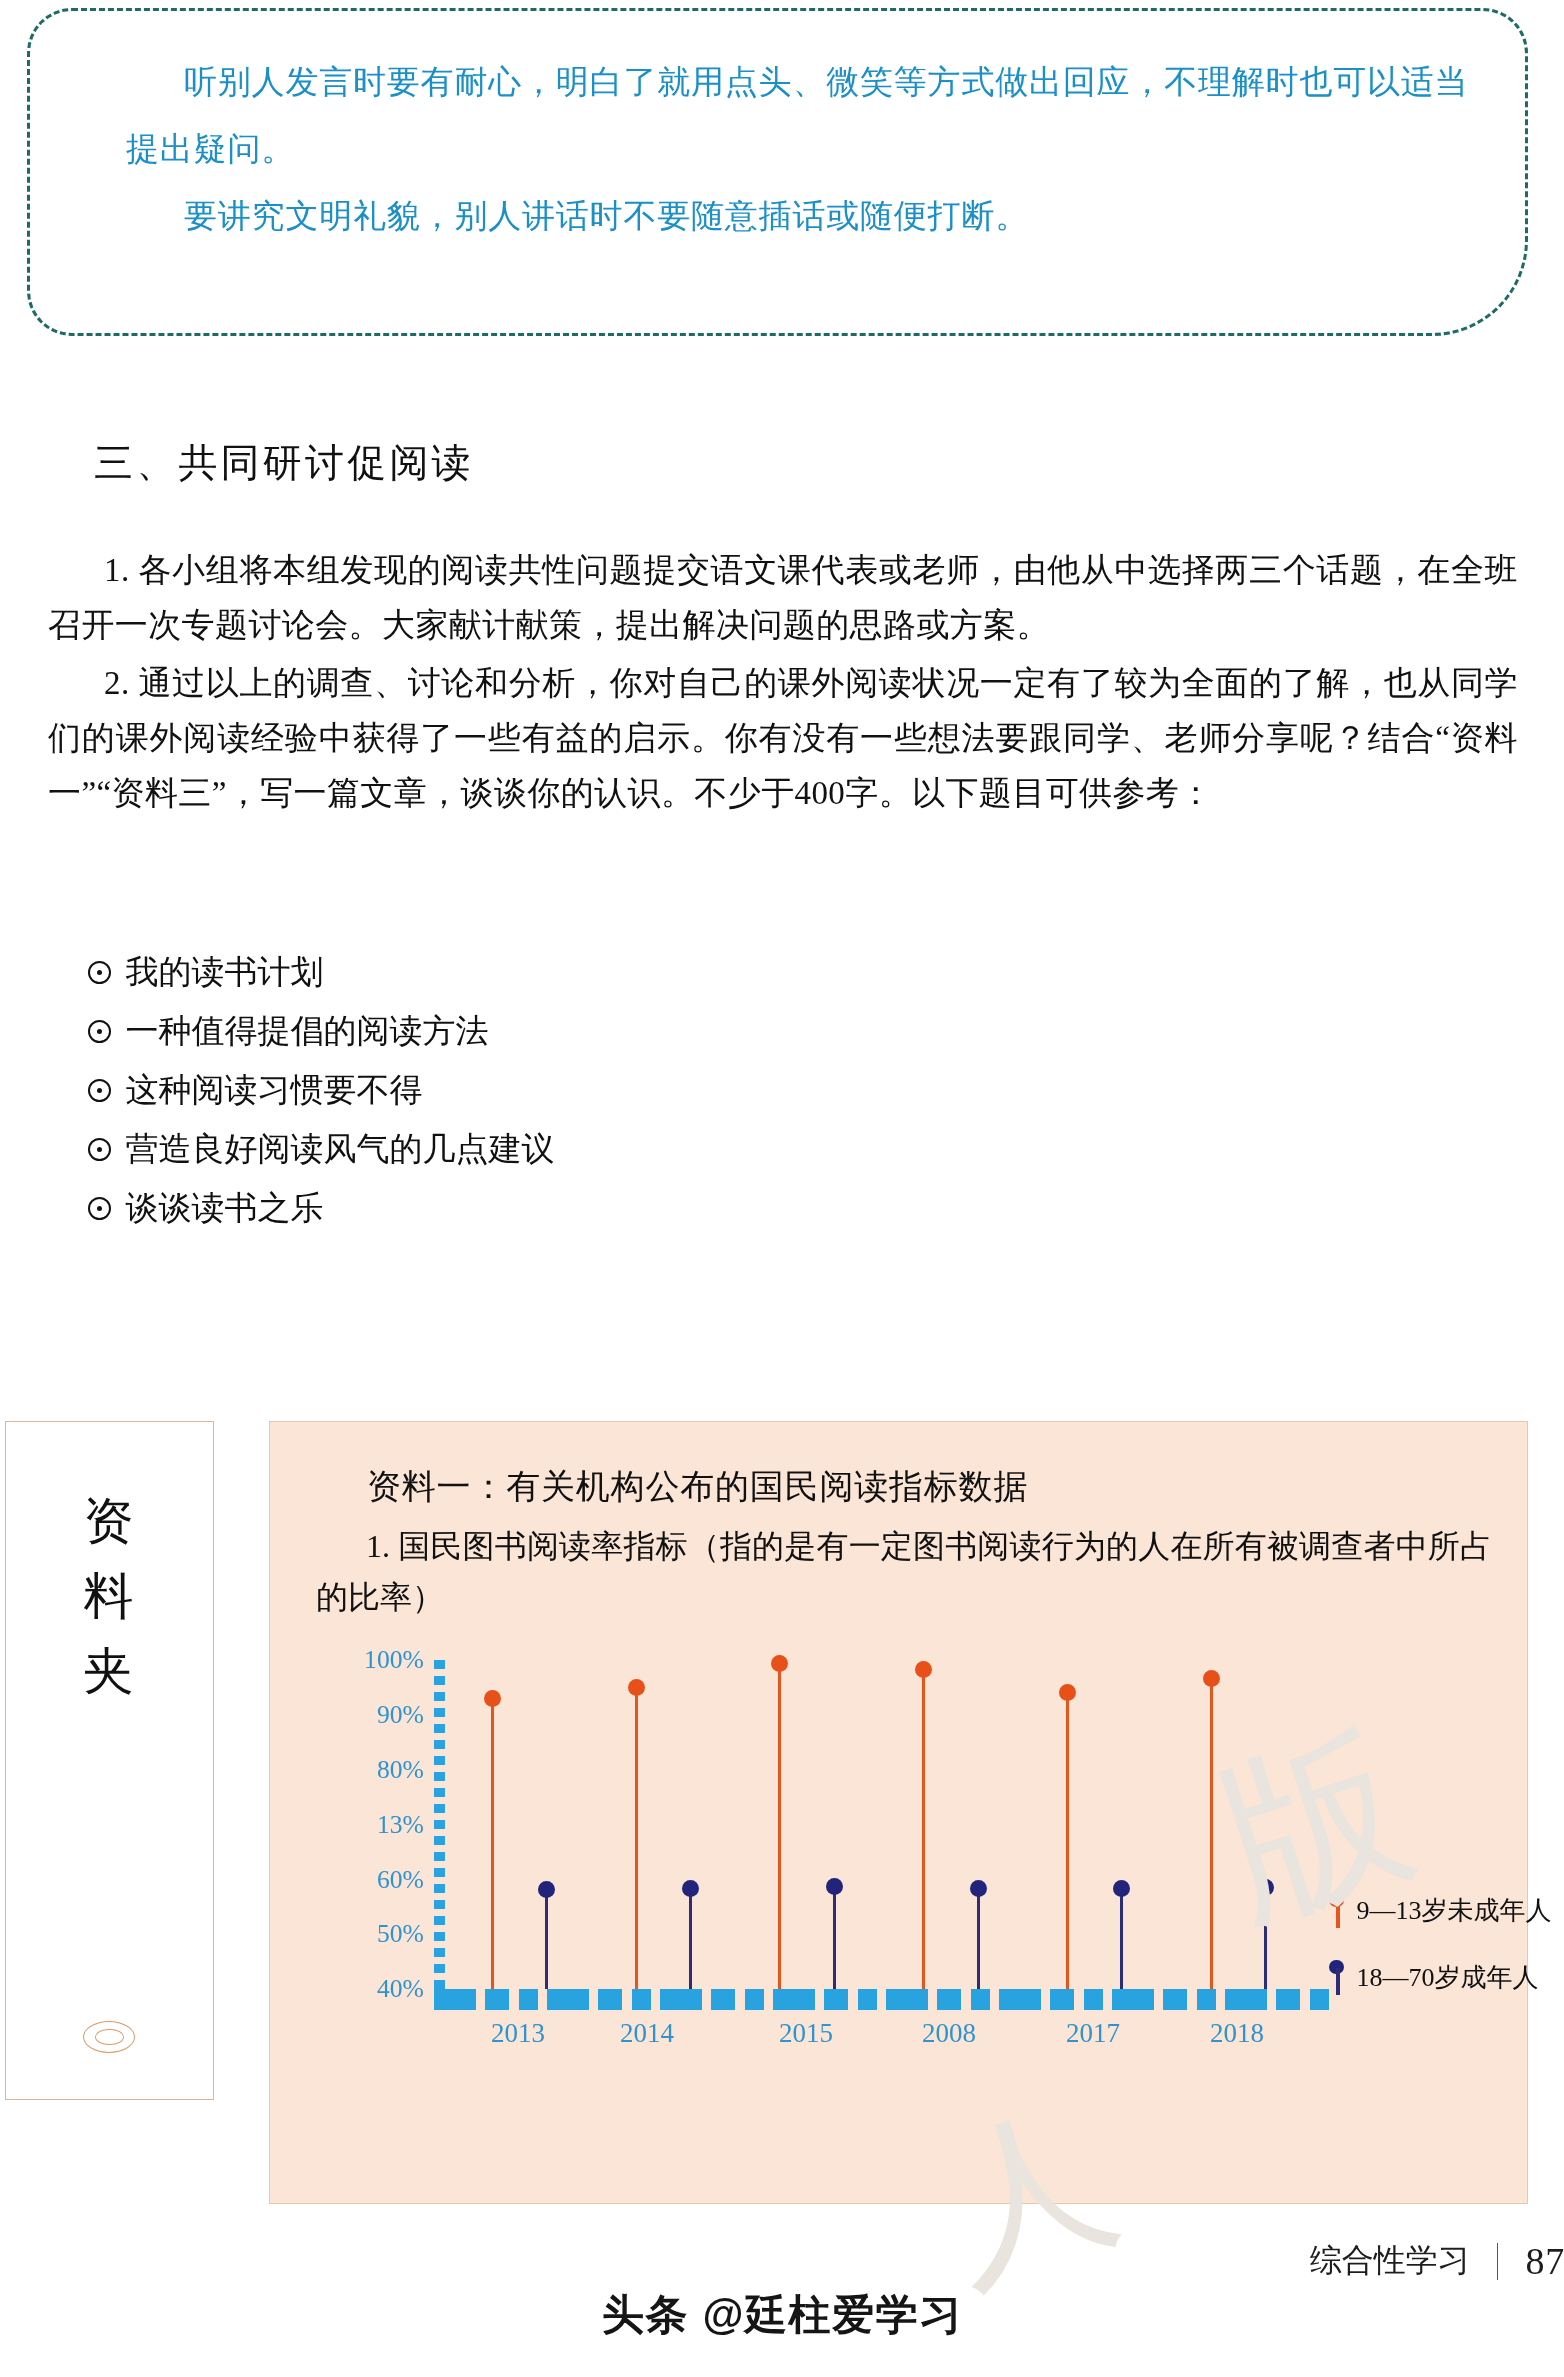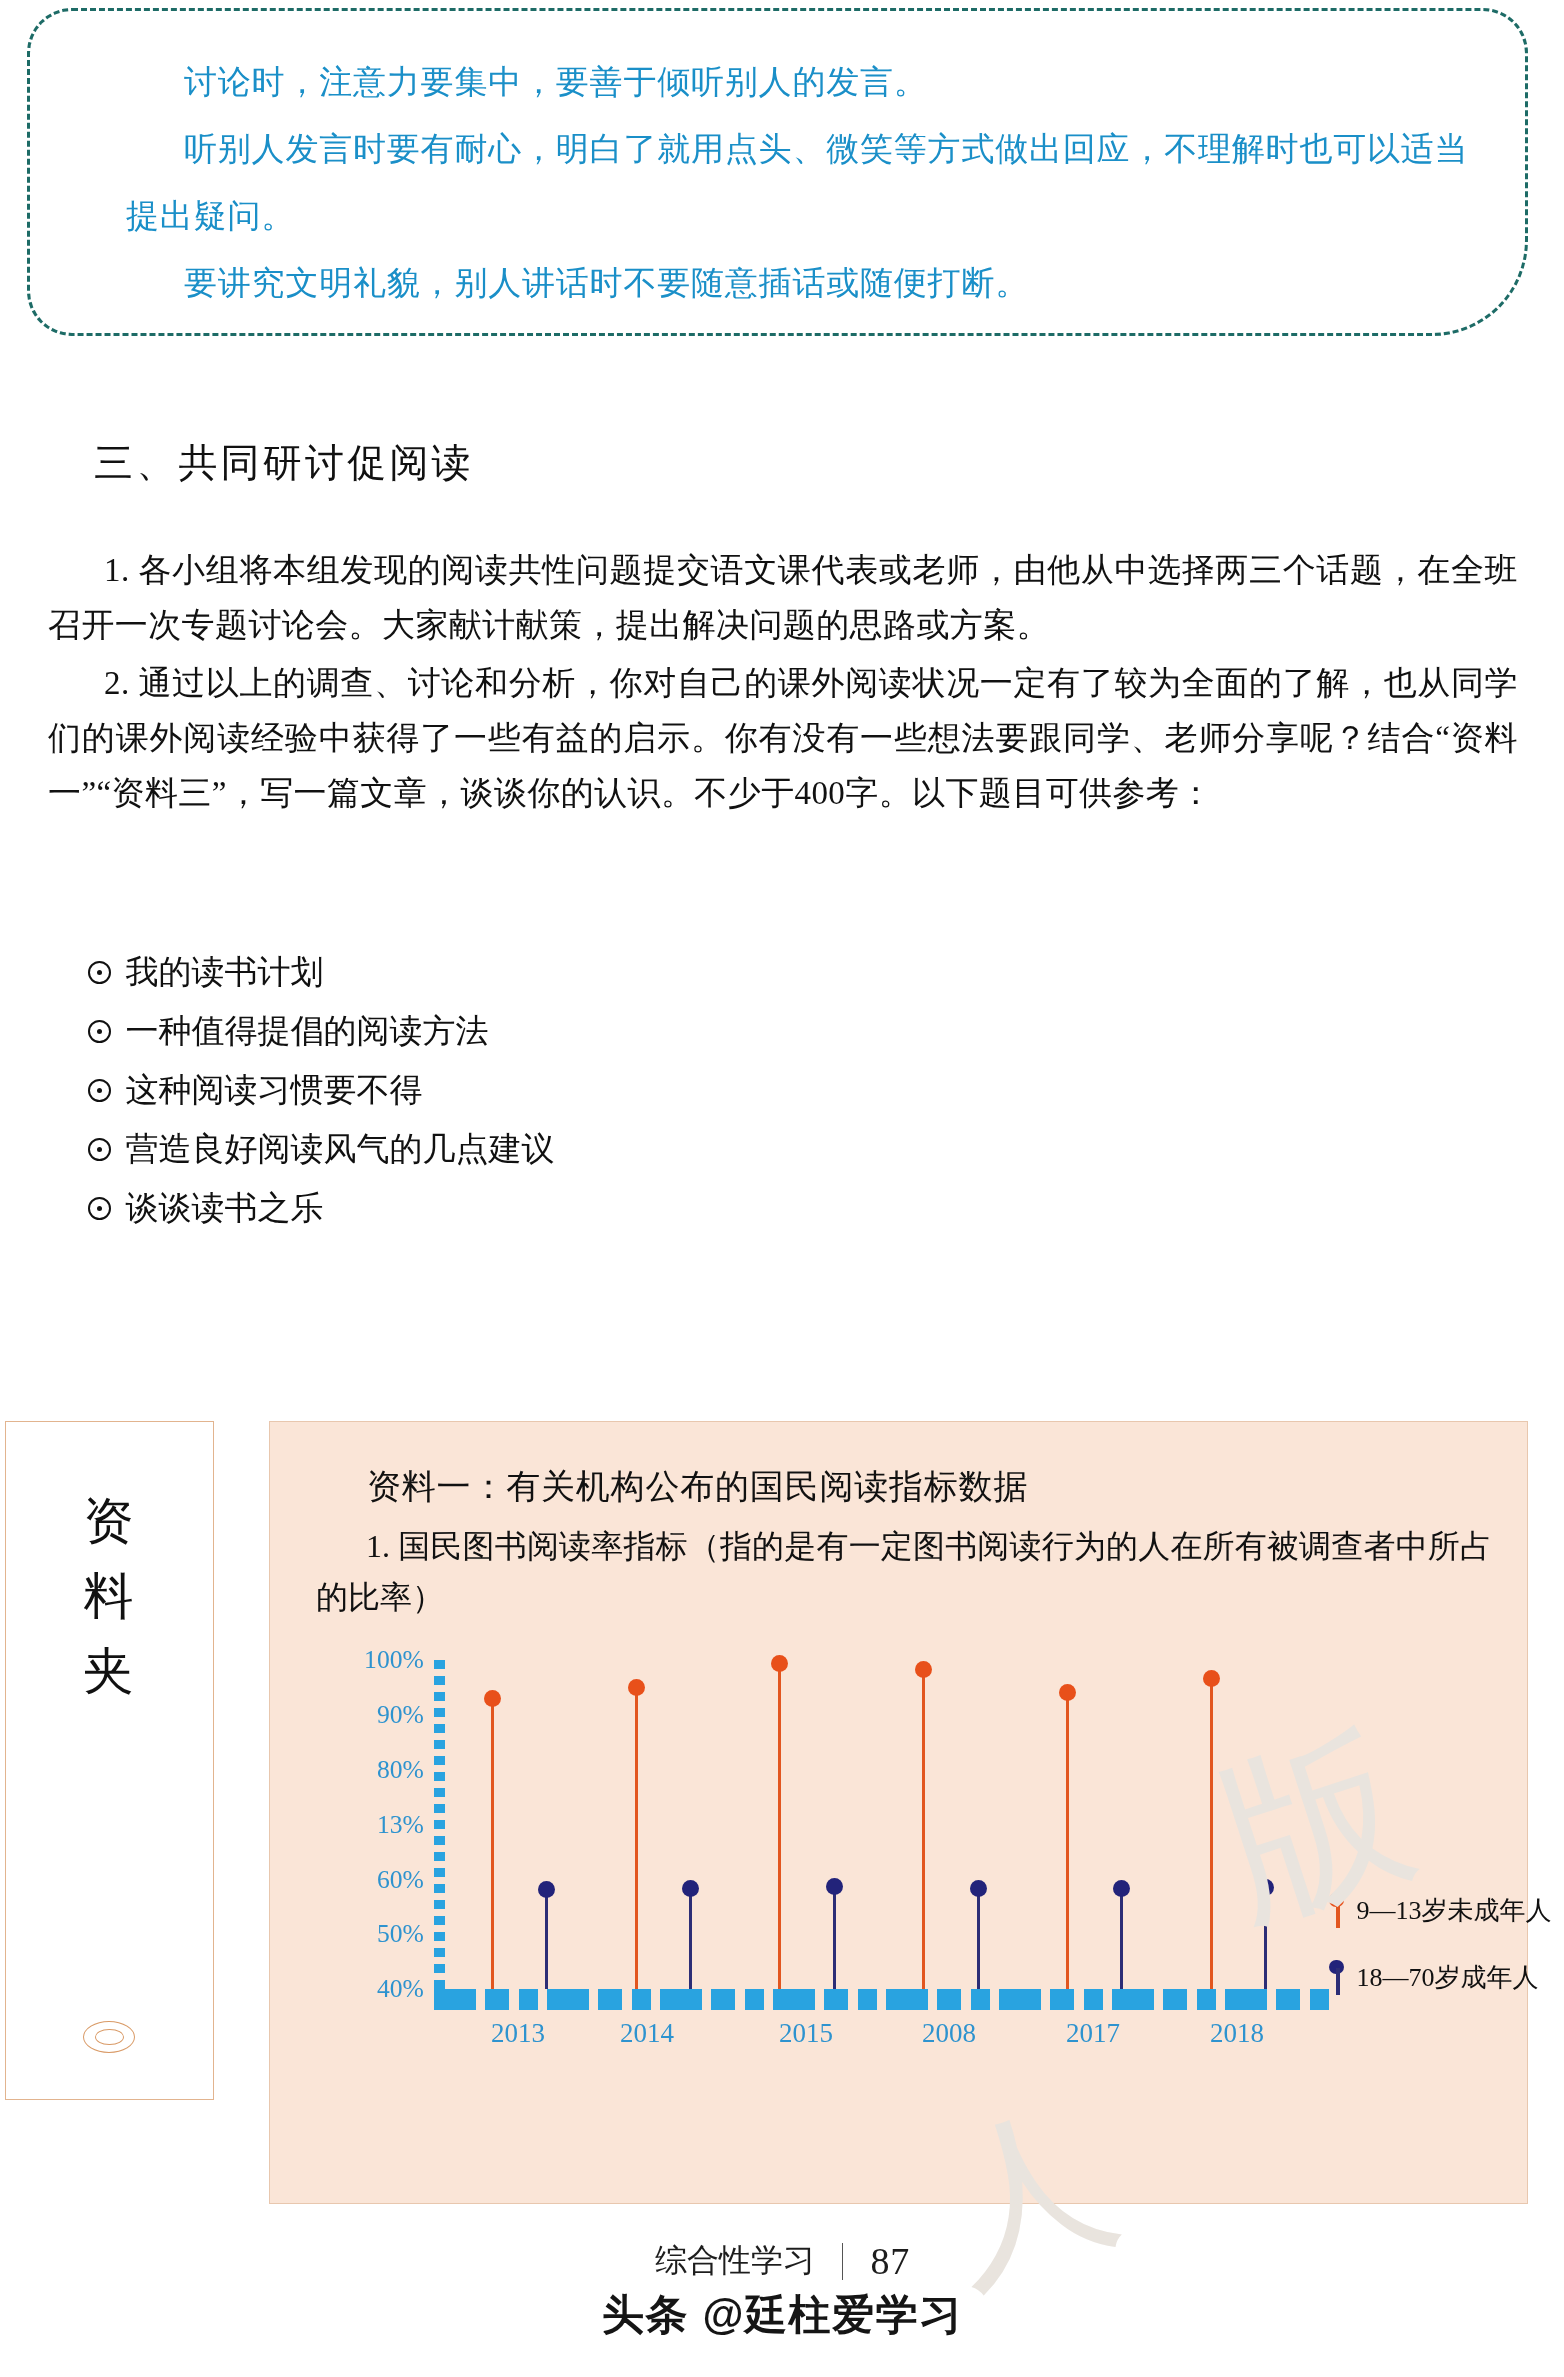--- a/index.html
+++ b/index.html
@@ -240,21 +240,21 @@
     transform:rotate(-18deg);
     z-index:5;
   }
   #wm-a{left:1223px;top:1734px;}
   #wm-b{left:943px;top:2110px;font-size:168px;}
 
   
   #footer{
     position:absolute;
     left:0;right:0;bottom:94px;
-    text-align:center;
+    text-align:right;
     z-index:6;
   }
   #footer .inner{display:inline-flex;align-items:center;gap:27px;font-size:32px;color:#1d1d1d;}
   #footer .rule{display:inline-block;width:1.6px;height:37px;background:#555;}
   #footer .pageno{font-size:38px;letter-spacing:0.8px;}
 
   #byline{
     position:absolute;
     left:0;right:0;bottom:34px;
     text-align:center;
@@ -264,21 +264,20 @@
     letter-spacing:1.6px;
     z-index:7;
     font-family:"Liberation Sans","DejaVu Sans",sans-serif;
   }
 </style>
 </head>
 <body>
 
 <div id="tip-box">
   <div class="tip-lines">
-    <div class="tip-line indent">讨论时，注意力要集中，要善于倾听别人的发言。</div>
     <div class="tip-line wrap">听别人发言时要有耐心，明白了就用点头、微笑等方式做出回应，不理解时也可以适当提出疑问。</div>
     <div class="tip-line indent">要讲究文明礼貌，别人讲话时不要随意插话或随便打断。</div>
   </div>
 </div>
 
 <div id="section-heading">三、共同研讨促阅读</div>
 
 <div id="body-copy">
   <p>1. 各小组将本组发现的阅读共性问题提交语文课代表或老师，由他从中选择两三个话题，在全班召开一次专题讨论会。大家献计献策，提出解决问题的思路或方案。</p>
   <p>2. 通过以上的调查、讨论和分析，你对自己的课外阅读状况一定有了较为全面的了解，也从同学们的课外阅读经验中获得了一些有益的启示。你有没有一些想法要跟同学、老师分享呢？结合“资料一”“资料三”，写一篇文章，谈谈你的认识。不少于400字。以下题目可供参考：</p>

